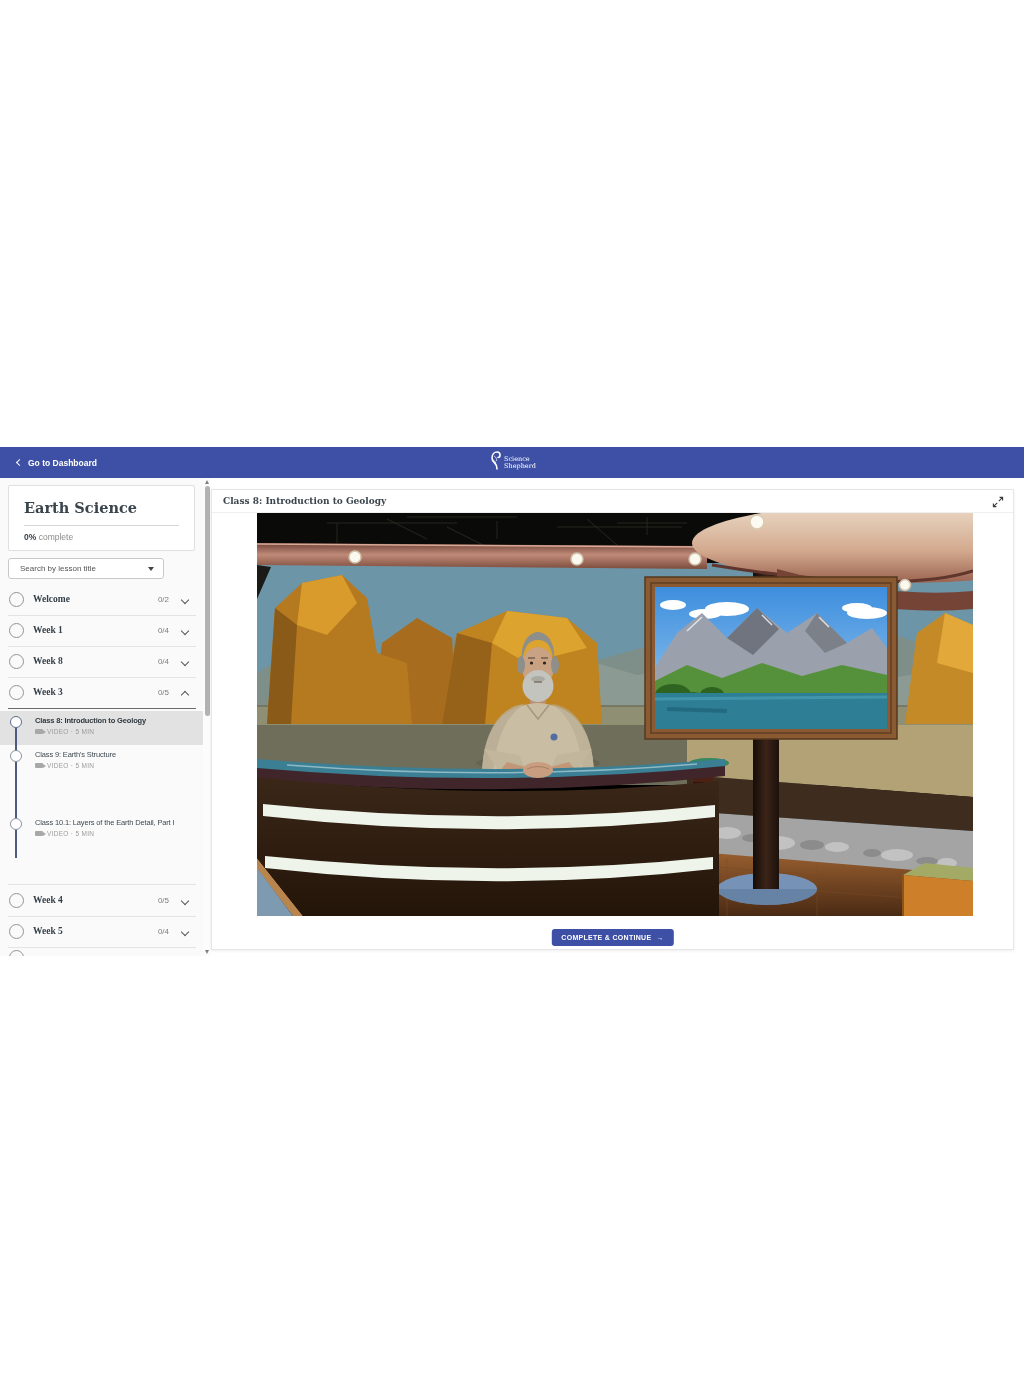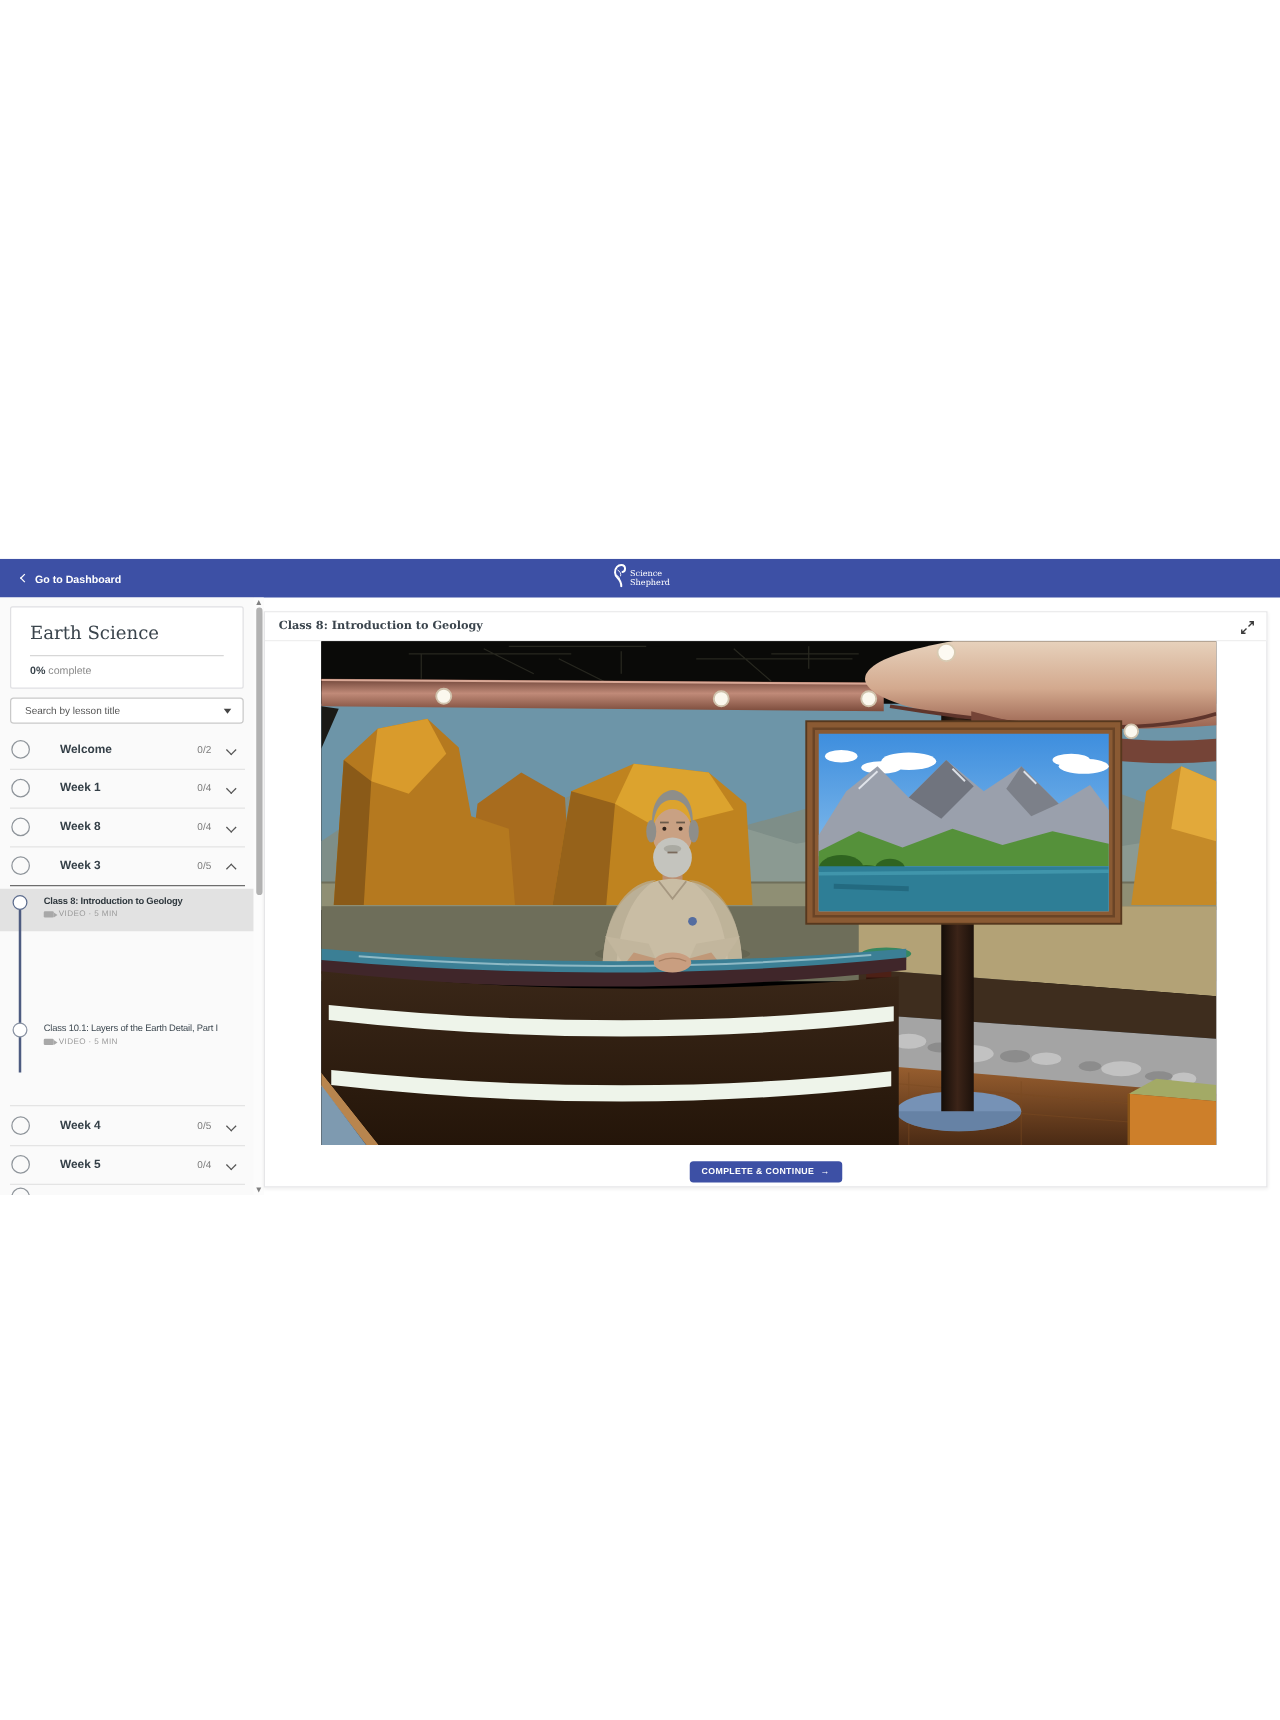--- a/index.html
+++ b/index.html
@@ -10,32 +10,32 @@
   
   .topbar { position:absolute; top:0; left:0; width:1024px; height:31px; background:#3d50a5; }
   .back-link { position:absolute; left:17px; top:0; height:31px; display:flex; align-items:center; gap:6px; color:#fff; font-size:8.5px; font-weight:bold; cursor:pointer; }
   .chev-left { width:5px; height:5px; border-left:1.5px solid #fff; border-bottom:1.5px solid #fff; transform:rotate(45deg); }
   .logo { position:absolute; left:50%; top:3px; transform:translateX(-50%); display:flex; align-items:flex-end; gap:3px; color:#fff; }
   .logo-text { font-size:6.5px; line-height:7px; font-family:"DejaVu Serif", serif; }
 
   
   .sidebar { position:absolute; top:31px; left:0; width:203px; height:478px; background:#fafafa; overflow:hidden; }
   .course-card { position:absolute; left:8px; top:7px; width:187px; height:66px; background:#fff; border:1px solid #e0e0e3; border-radius:2px; }
-  .course-title { font-family:"DejaVu Serif", serif; font-weight:normal; font-size:14.5px; color:#3a444c; padding:13px 0 0 15px; }
+  .course-title { font-family:"DejaVu Serif", serif; font-weight:bold; font-size:14.5px; color:#3a444c; padding:13px 0 0 15px; }
   .course-divider { border-top:1px solid #d7d7d7; margin:9px 15px 0 15px; }
   .course-progress { padding:6px 0 0 15px; font-size:8.5px; color:#8b8b8b; }
   .course-progress b { color:#3a444c; }
-  .searchbox { position:absolute; left:8px; top:80px; width:187px; height:21px; background:#fff; border:1px solid #c9c9c9; border-radius:3px;text-decoration:underline; }
+  .searchbox { position:absolute; left:8px; top:80px; width:156px; height:21px; background:#fff; border:1px solid #c9c9c9; border-radius:3px;text-decoration:underline; }
   .searchbox input { position:absolute; left:11px; top:1px; width:155px; height:17px; border:none; outline:none; font-size:8px; color:#555; background:transparent; }
   .searchbox input::placeholder { color:#555; opacity:1; }
   .search-caret { position:absolute; right:9px; top:8px; width:0; height:0; border-left:3.5px solid transparent; border-right:3.5px solid transparent; border-top:4px solid #444; }
 
   .s-row { position:absolute; left:0; width:203px; height:31px; cursor:pointer; }
   .s-circle { position:absolute; left:9px; top:8px; width:15px; height:15px; border:1.6px solid #8f959b; border-radius:50%; background:transparent; }
-  .s-label { position:absolute; left:48px; top:0; line-height:31px; font-family:Liberation Sans, sans-serif; font-weight:bold; font-size:9.5px; color:#343f47; white-space:nowrap; }
+  .s-label { position:absolute; left:33px; top:0; line-height:31px; font-family:Liberation Serif, serif; font-weight:bold; font-size:9.5px; color:#343f47; white-space:nowrap; }
   .s-progress { position:absolute; right:34px; top:0; line-height:31px; font-size:8px; color:#7c7c7c; }
   .s-chev { position:absolute; right:15px; top:13px; width:6px; height:6px; border-right:1.4px solid #555; border-bottom:1.4px solid #555; transform:rotate(45deg); }
   .s-chev.up { transform:rotate(-135deg); top:15px; }
   .sb-div { position:absolute; left:8px; width:188px; border-top:1px solid #e4e4e4; }
   .sb-div.dark { border-top:1.5px solid #6d6d6d; }
 
   .l-row { position:absolute; left:0; width:203px; height:34px; cursor:pointer; overflow:hidden; }
   .l-row.selected { background:#e2e2e2; }
   .l-circle { position:absolute; left:10px; top:5px; width:12px; height:12px; border:1.3px solid #8a93a3; border-radius:50%; background:#fff; z-index:2; }
   .l-row.selected .l-circle { border-color:#5d6d8e; }
@@ -130,20 +130,28 @@
       <span class="s-progress">0/5</span>
       <span class="s-chev up"></span>
     </div>
     <div class="sb-div dark" style="top:230px"></div>
 
     <div class="connector"></div>
 
     <div class="l-row selected" style="top:233px">
       <span class="l-circle"></span>
       <span class="l-title">Class 8: Introduction to Geology</span>
+      <span class="l-meta">
+          <span class="cam-icon"></span>
+          <span>VIDEO · 5 MIN</span>
+        </span>
+    </div>
+    <div class="l-row" style="top:267px">
+      <span class="l-circle"></span>
+      <span class="l-title">Class 9: Earth's Structure</span>
       <span class="l-meta">
           <span class="cam-icon"></span>
           <span>VIDEO · 5 MIN</span>
         </span>
     </div>
     <div class="l-row" style="top:335px">
       <span class="l-circle"></span>
       <span class="l-title">Class 10.1: Layers of the Earth Detail, Part I</span>
       <span class="l-meta">
           <span class="cam-icon"></span>

